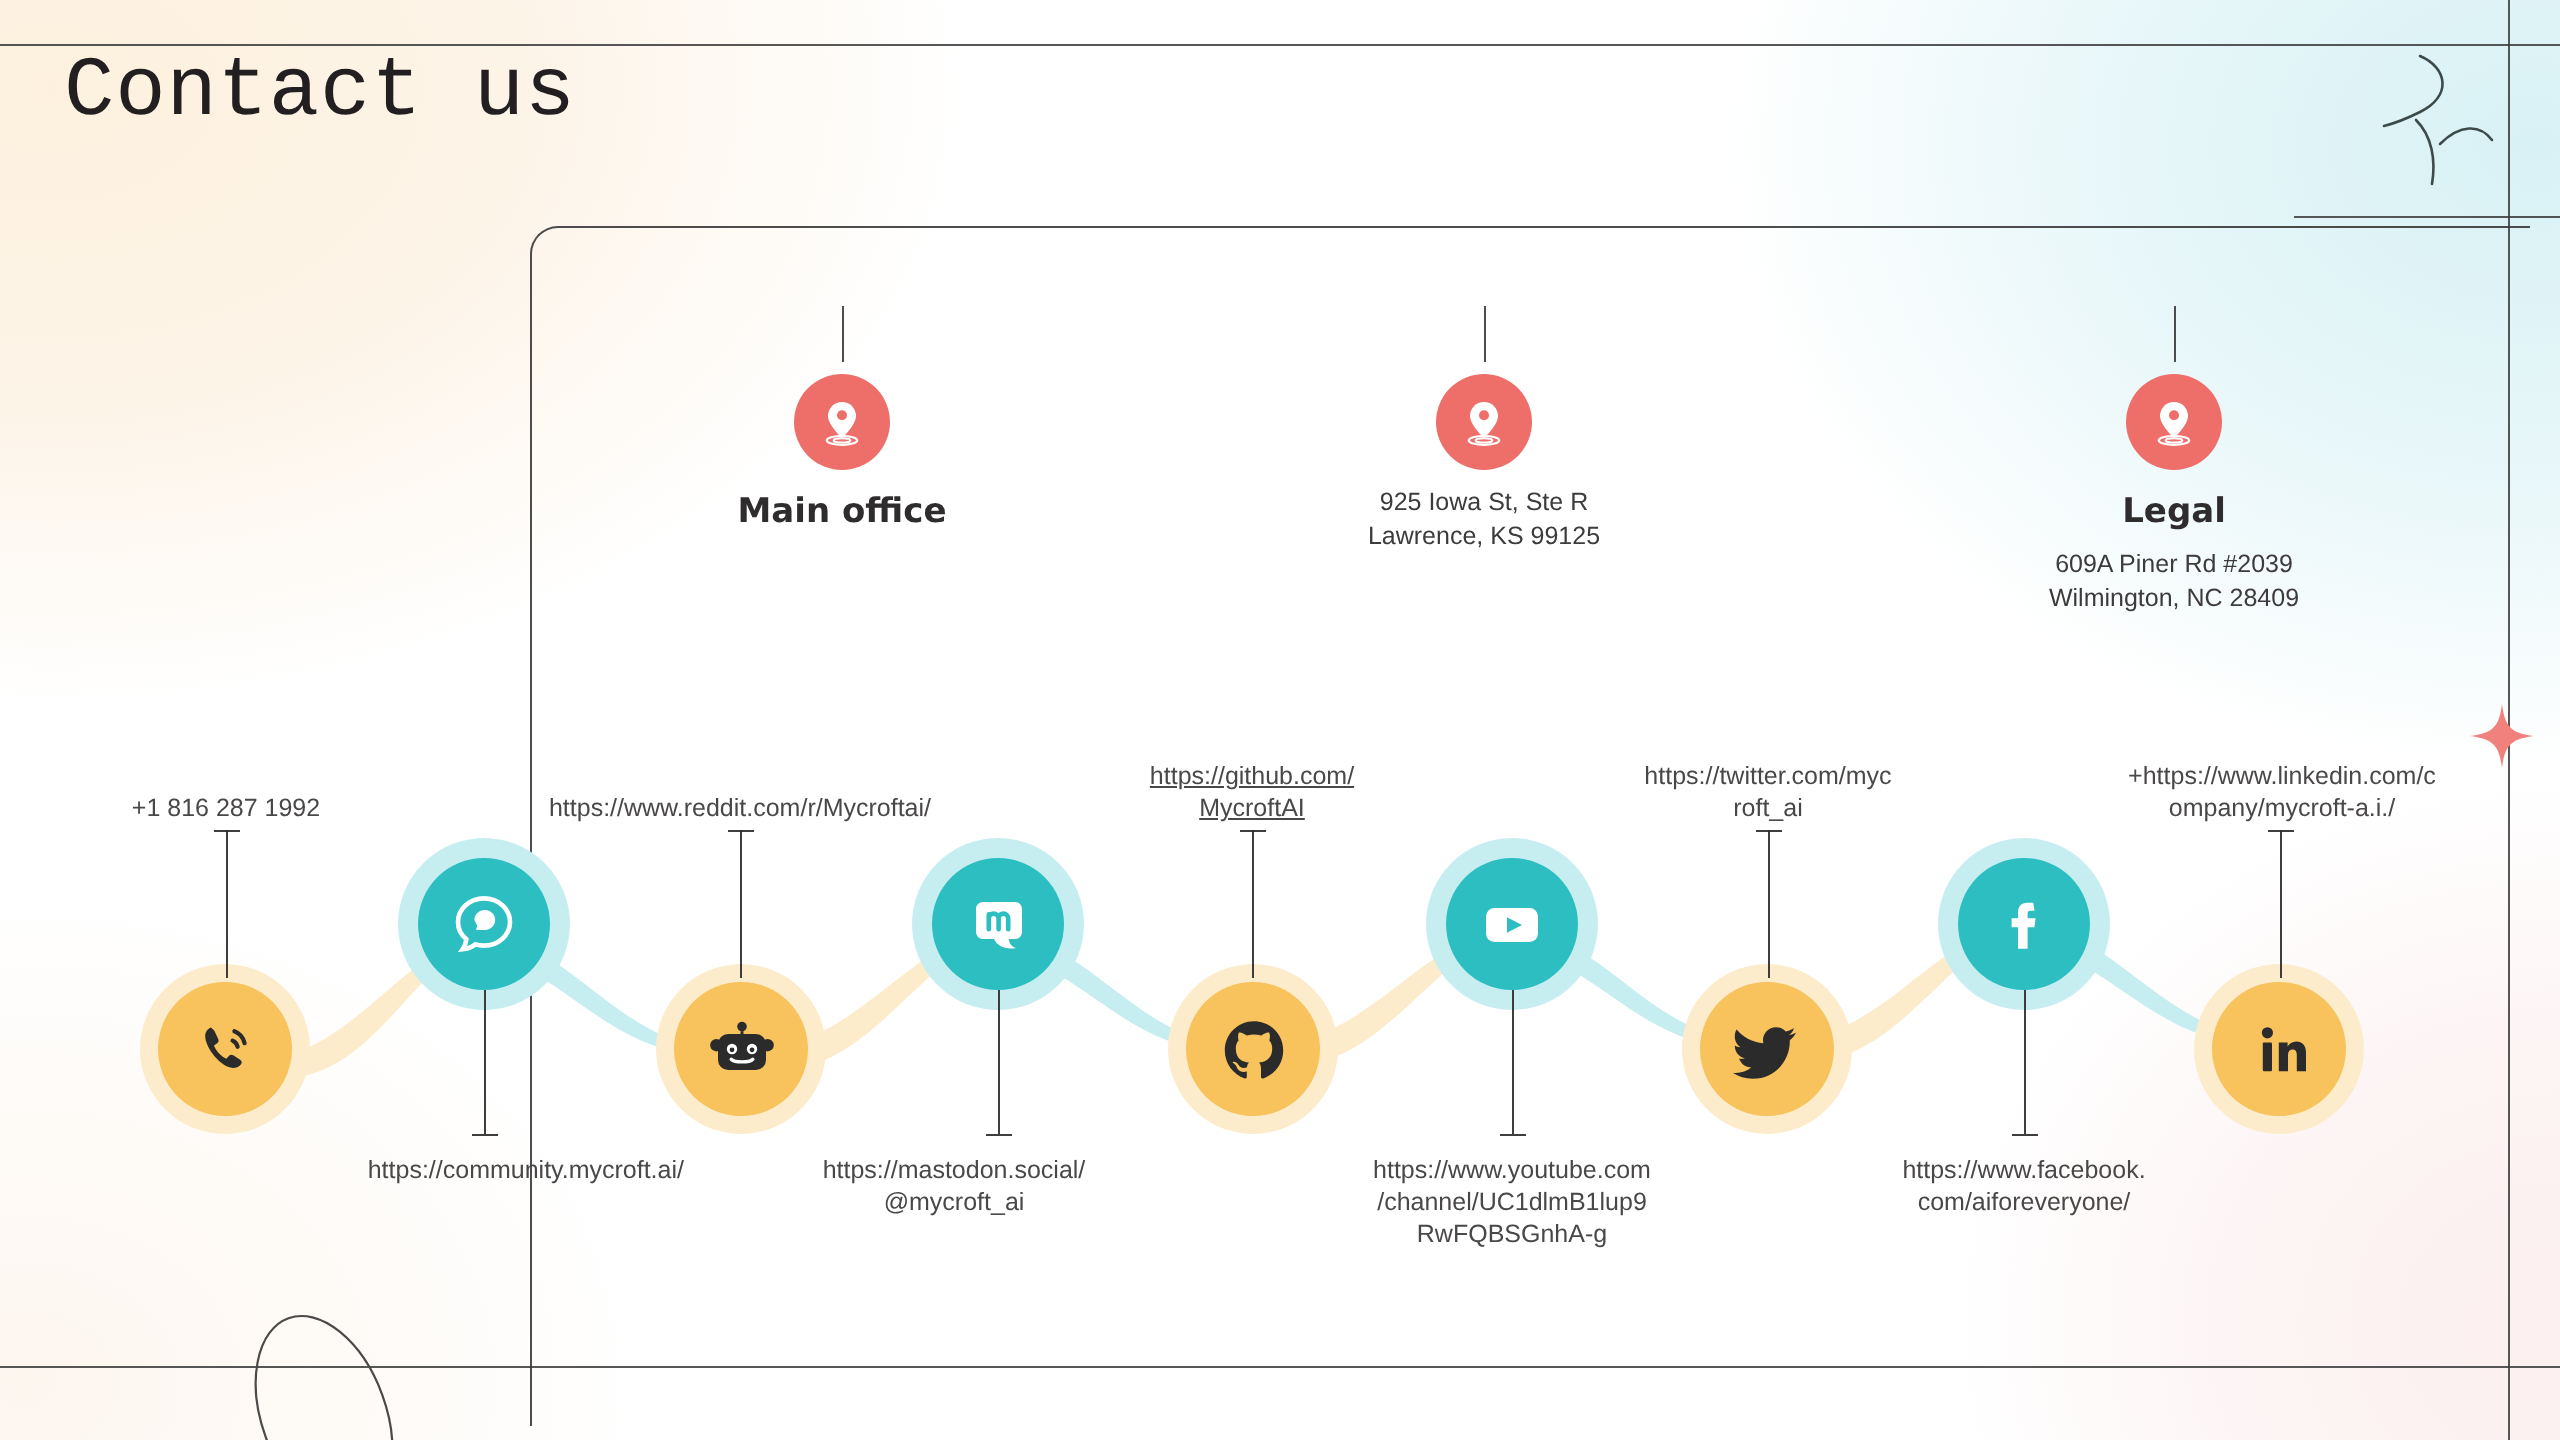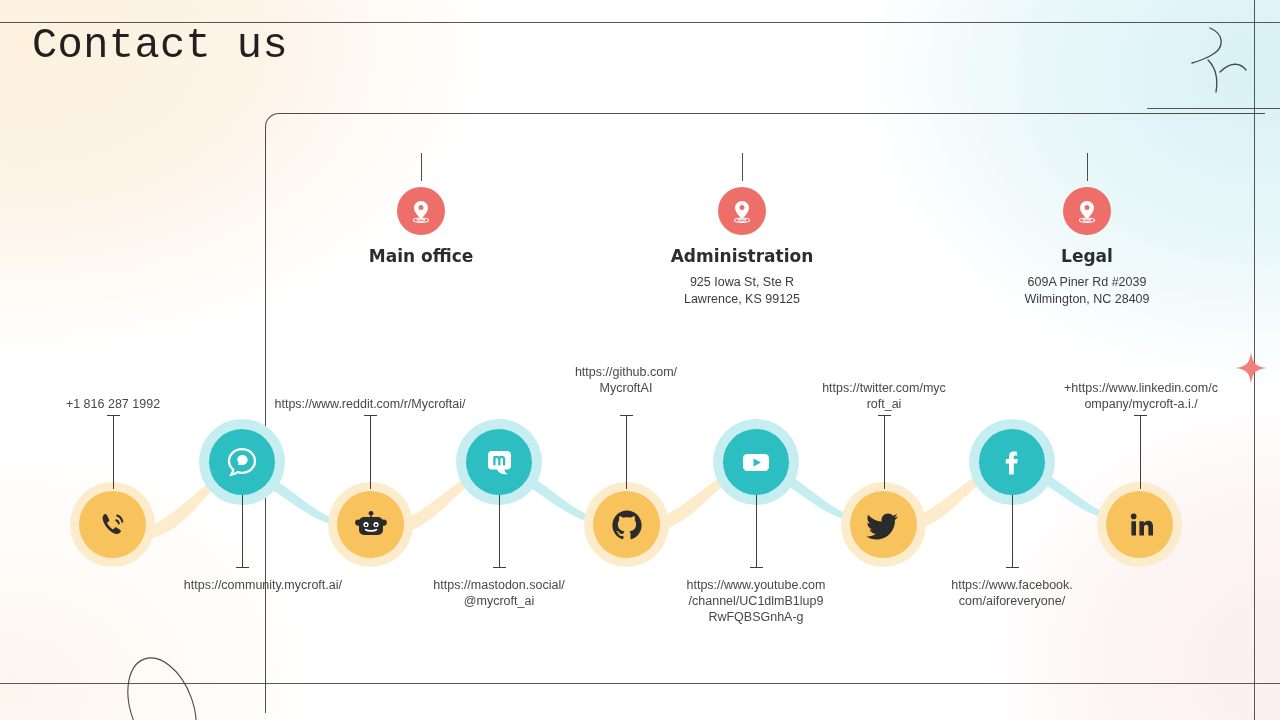--- a/index.html
+++ b/index.html
@@ -147,21 +147,20 @@
   <div class="office" style="left:632px;">
     <div class="stem"></div>
     <div class="pin-circle">
       <svg width="26" height="28" viewBox="0 0 26 28" fill="none">
         <path d="M13 4 C9.1 4 6 7.1 6 11 C6 15.6 13 22 13 22 C13 22 20 15.6 20 11 C20 7.1 16.9 4 13 4 Z" fill="#ffffff"></path>
         <circle cx="13" cy="10.6" r="2.5" fill="#ee6e6a"></circle>
         <ellipse cx="13" cy="23.2" rx="7.6" ry="2.2" stroke="#ffffff" stroke-width="1.1" fill="none"></ellipse>
         <ellipse cx="13" cy="23.2" rx="4.2" ry="1.1" stroke="#ffffff" stroke-width="1" fill="none"></ellipse>
       </svg>
     </div>
-    <div class="o-title">Administration</div>
     <div class="o-addr">
       <div>925 Iowa St, Ste R</div>
       <div>Lawrence,  KS 99125</div>
     </div>
   </div>
 
   <div class="office" style="left:977px;">
     <div class="stem"></div>
     <div class="pin-circle">
       <svg width="26" height="28" viewBox="0 0 26 28" fill="none">
@@ -239,32 +238,32 @@
 
     <div class="node halo halo-teal" style="left:456px; top:419px; width:86px; height:86px; margin-top:-400px;"></div>
     <div class="node teal" style="left:466px; top:429px; width:66px; height:66px; margin-top:-400px;">
       <svg width="33" height="33" viewBox="0 0 33 33" fill="none">
         <path d="M8.5 5 H24.5 C26.4 5 28 6.6 28 8.5 V20 C28 22 26.4 23.5 24.5 23.5 H21.5 C21.5 25.8 23 27.5 25 28 C20 29 15.5 27 14 23.5 H8.5 C6.6 23.5 5 22 5 20 V8.5 C5 6.6 6.6 5 8.5 5 Z" fill="#ffffff"></path>
         <path d="M11.4 11.2 V18.6 M11.4 13.2 C11.4 11.6 12.6 10.8 13.8 10.8 C15 10.8 16.3 11.6 16.3 13.6 V18.6 M16.3 13.2 C16.3 11.6 17.5 10.8 18.7 10.8 C19.9 10.8 21.1 11.6 21.1 13.6 V18.6" stroke="#2dbec1" stroke-width="2.3" fill="none" stroke-linecap="round"></path>
       </svg>
     </div>
     <div class="tick" style="left:499px; top:495px; height:72px; margin-top:-400px;"></div>
     <div class="tick-cap" style="left:493px; top:567px; margin-top:-400px;"></div>
-    <div class="label" style="left:399px; top:577px; width:200px; margin-top:-400px;">https://mastodon.social/
+    <div class="label" style="left:377px; top:577px; width:200px; margin-top:-400px;">https://mastodon.social/
 @mycroft_ai</div>
 
     <div class="node halo halo-orange" style="left:584px; top:482px; width:85px; height:85px; margin-top:-400px;"></div>
     <div class="node orange" style="left:593px; top:491px; width:67px; height:67px; margin-top:-400px;">
       <svg width="36" height="36" viewBox="0 0 36 36" fill="none">
         <path d="M18 3.6 C9.9 3.6 3.4 10.1 3.4 18.2 C3.4 24.7 7.6 30.2 13.4 32.2 C14.1 32.3 14.4 31.9 14.4 31.5 L14.4 28.8 C10.4 29.7 9.5 26.9 9.5 26.9 C8.9 25.2 7.9 24.8 7.9 24.8 C6.6 23.9 8 23.9 8 23.9 C9.4 24 10.2 25.4 10.2 25.4 C11.5 27.6 13.5 27 14.5 26.6 C14.6 25.5 15.1 24.7 15.5 24.3 C12.3 23.9 8.9 22.6 8.9 17.1 C8.9 15.5 9.4 14.2 10.3 13.2 C10.2 12.8 9.7 11.3 10.4 9.3 C10.4 9.3 11.7 8.9 14.4 10.8 C15.6 10.4 16.8 10.3 18 10.3 C19.2 10.3 20.4 10.4 21.6 10.8 C24.3 8.9 25.6 9.3 25.6 9.3 C26.3 11.3 25.8 12.8 25.7 13.2 C26.6 14.2 27.1 15.5 27.1 17.1 C27.1 22.6 23.7 23.9 20.5 24.3 C21 24.8 21.5 25.8 21.5 27.3 L21.5 31.5 C21.5 31.9 21.8 32.4 22.6 32.2 C28.4 30.2 32.6 24.7 32.6 18.2 C32.6 10.1 26.1 3.6 18 3.6 Z" fill="#2b2b2b"></path>
       </svg>
     </div>
     <div class="tick" style="left:626px; top:415px; height:74px; margin-top:-400px;"></div>
     <div class="tick-cap" style="left:620px; top:415px; margin-top:-400px;"></div>
-    <div class="label" style="left:536px; top:364px; width:180px; margin-top:-400px;">https://github.com/
+    <div class="label" style="left:536px; top:380px; width:180px; margin-top:-400px;text-decoration:underline;">https://github.com/
 MycroftAI</div>
 
     <div class="node halo halo-teal" style="left:713px; top:419px; width:86px; height:86px; margin-top:-400px;"></div>
     <div class="node teal" style="left:723px; top:429px; width:66px; height:66px; margin-top:-400px;">
       <svg width="36" height="36" viewBox="0 0 36 36" fill="none">
         <rect x="5" y="10" width="26" height="17" rx="4.2" fill="#ffffff"></rect>
         <path d="M15.5 14.6 L23 18.5 L15.5 22.4 Z" fill="#2dbec1"></path>
       </svg>
     </div>
     <div class="tick" style="left:756px; top:495px; height:72px; margin-top:-400px;"></div>

